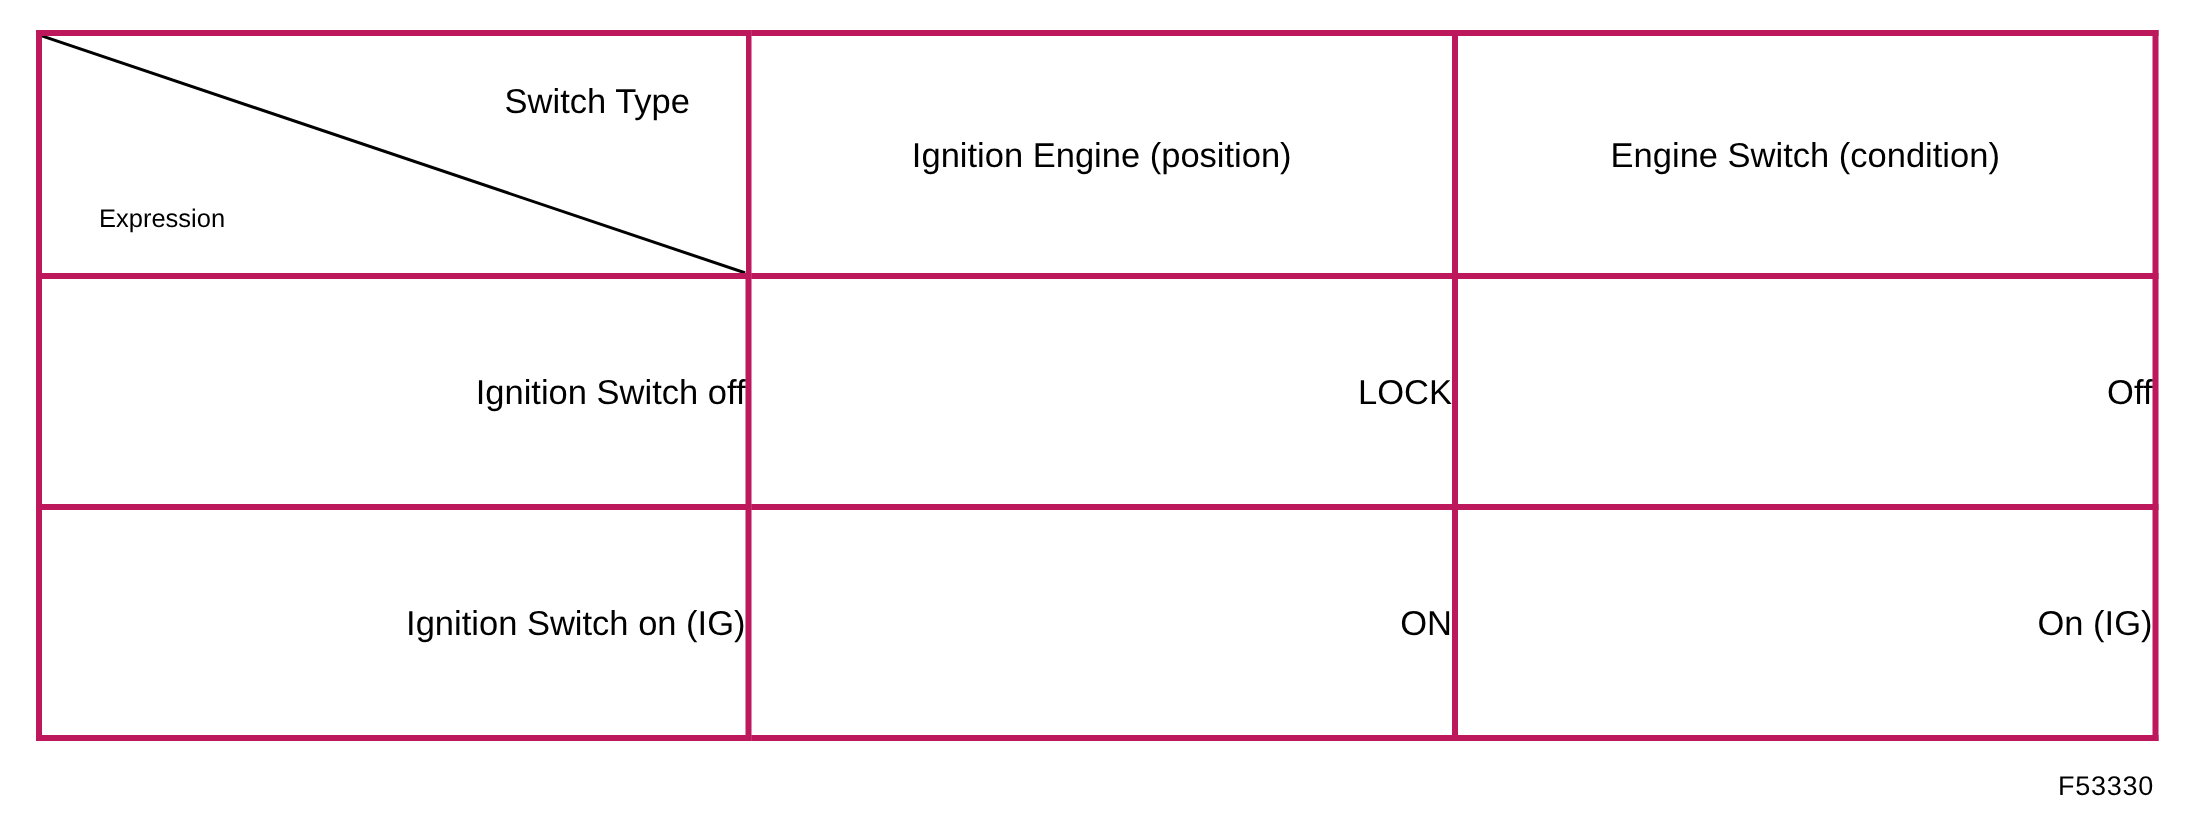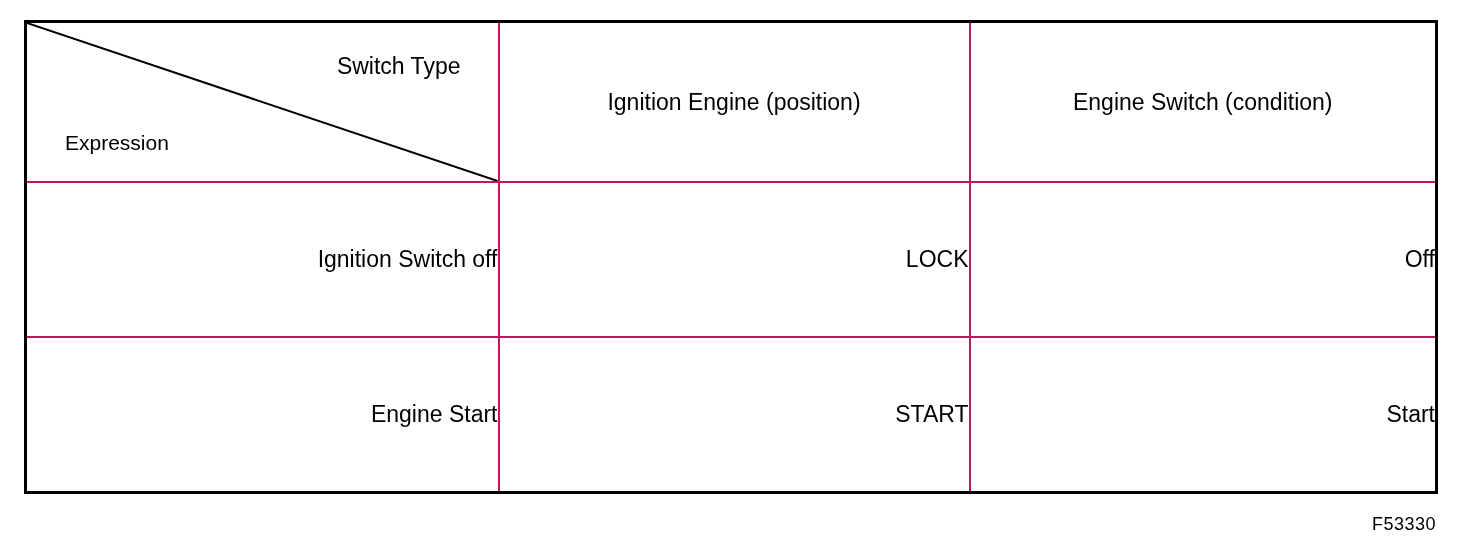--- a/index.html
+++ b/index.html
@@ -19,21 +19,21 @@
     position: absolute;
     left: 24px;
     top: 20px;
     width: 1411px;
     height: 474px;
     border-collapse: collapse;
     table-layout: fixed;
     background: #ffffff;
   }
   .switch-table td, .switch-table th {
-    border: 2px solid #be185d;
+    border: 4px solid #be185d;
     font-size: 23px;
     font-weight: 400;
     padding: 0;
     background: #ffffff;
   }
   .switch-table {
     border: 3px solid #000000;
   }
   .switch-table th {
     text-align: center;
@@ -67,21 +67,21 @@
   .corner-top-right {
     position: absolute;
     top: 30px;
     right: 37px;
     font-size: 23px;
   }
   .corner-bottom-left {
     position: absolute;
     bottom: 26px;
     left: 38px;
-    font-size: 21px;
+    font-size: 17px;
   }
   .figure-label {
     position: absolute;
     right: 36px;
     top: 514px;
     font-size: 18px;
     letter-spacing: 0.5px;
   }
 </style>
 </head>
@@ -106,20 +106,20 @@
       <th>Engine Switch (condition)</th>
     </tr>
   </thead>
   <tbody>
     <tr>
       <td class="col-expression">Ignition Switch off</td>
       <td class="col-center">LOCK</td>
       <td class="col-center">Off</td>
     </tr>
     <tr>
-      <td class="col-expression">Engine Start</td>
-      <td class="col-center">START</td>
-      <td class="col-center">Start</td>
+      <td class="col-expression">Ignition Switch on (IG)</td>
+      <td class="col-center">ON</td>
+      <td class="col-center">On (IG)</td>
     </tr>
   </tbody>
 </table>
 
 <div class="figure-label">F53330</div>
 
 </body></html>

